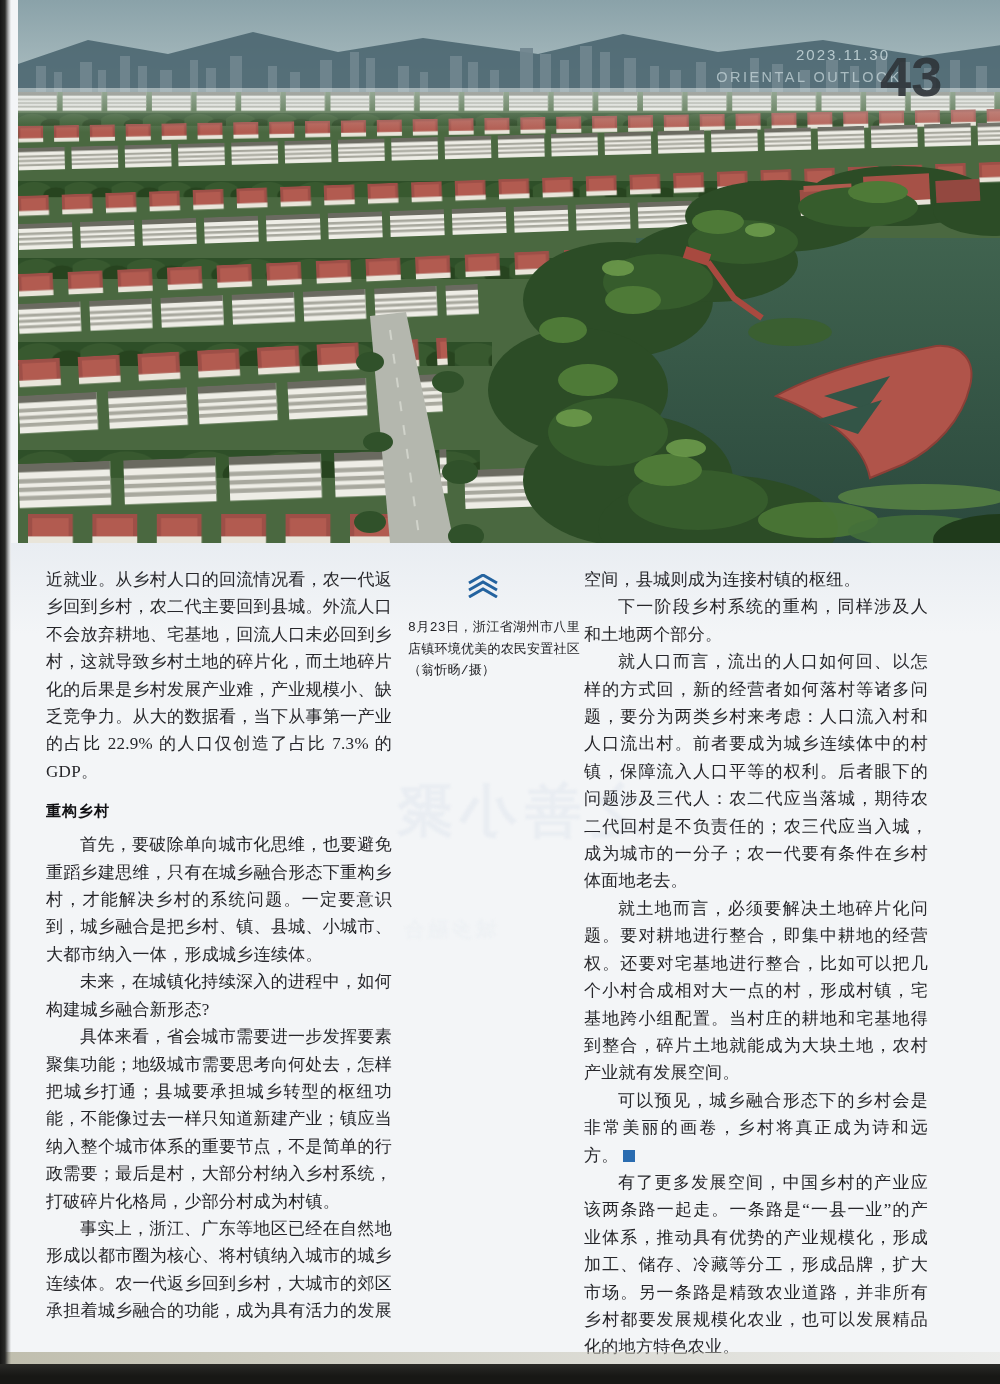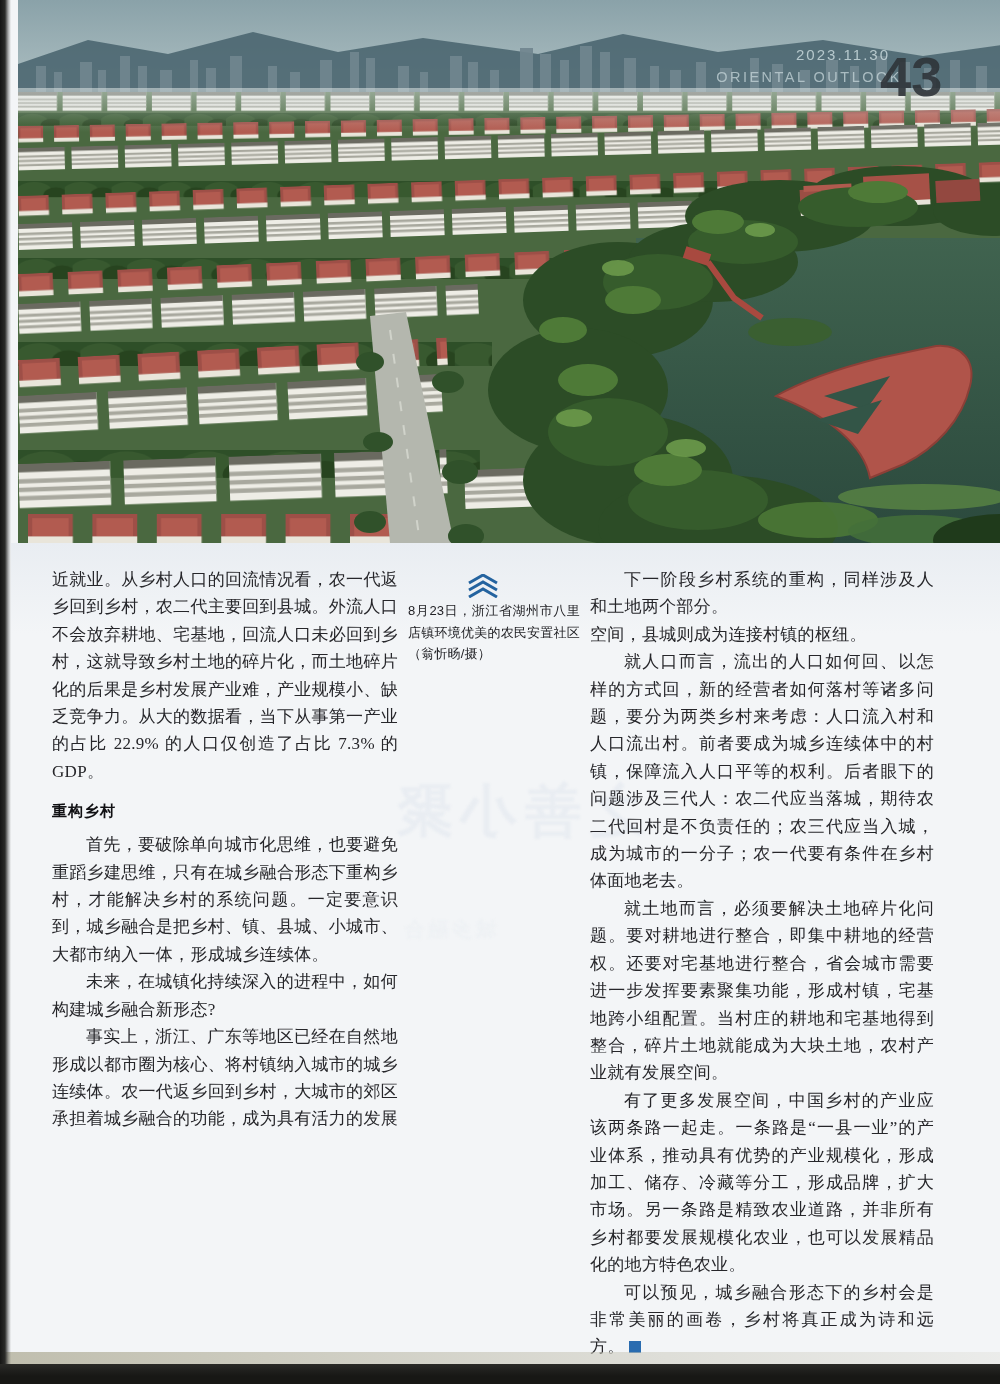--- a/index.html
+++ b/index.html
@@ -22,35 +22,35 @@
   .photo-wrap svg{display:block;}
   
   .ghost{position:absolute;left:388px;top:774px;z-index:0;
     font-family:"Liberation Sans","DejaVu Sans",sans-serif;font-weight:bold;font-size:56px;
     color:#e9edf2;letter-spacing:8px;white-space:nowrap;transform:scaleX(-1);
     filter:blur(1px);}
   .ghost2{position:absolute;left:400px;top:916px;z-index:0;
     font-family:"Liberation Sans","DejaVu Sans",sans-serif;font-weight:bold;font-size:20px;
     color:#eef1f4;letter-spacing:4px;white-space:nowrap;transform:scaleX(-1);filter:blur(1px);}
   
-  .col{position:absolute;z-index:2;color:#26262a;margin-left:6px;}
+  .col{position:absolute;z-index:2;color:#26262a;}
   .col-left{left:46px;top:566px;width:346px;}
   .col-right{left:584px;top:566px;width:344px;}
   p.body{margin:0;font-size:17px;line-height:27.4px;text-align:justify;letter-spacing:.3px;}
   p.ind{text-indent:2em;}
   h2.sec{margin:13px 0 7px 0;font-family:"Liberation Sans","DejaVu Sans",sans-serif;
     font-size:15px;line-height:26px;font-weight:bold;color:#101013;letter-spacing:1px;}
   p.author{margin:0;font-size:16.5px;line-height:27.4px;text-align:justify;
     font-style:italic;letter-spacing:.6px;text-indent:2em;color:#2a2a2e;}
   .endmark{display:inline-block;width:12px;height:12px;background:#2a6cb0;
     margin-left:4px;vertical-align:-1px;}
   
   .cap-icon{position:absolute;left:466px;top:574px;z-index:2;}
-  .caption{position:absolute;left:408px;top:600px;width:172px;z-index:2;
-    font-family:Liberation Sans, sans-serif;
+  .caption{position:absolute;left:408px;top:617px;width:172px;z-index:2;
+    font-family:Liberation Mono, monospace;
     font-size:13px;line-height:21.5px;color:#222226;text-align:justify;letter-spacing:.2px;}
 </style>
 </head>
 <body>
 
 <div class="photo-wrap">
 <svg width="990" height="543" viewBox="0 0 990 543" xmlns="http://www.w3.org/2000/svg">
   <defs>
     <linearGradient id="skyG" x1="0" y1="0" x2="0" y2="1">
       <stop offset="0" stop-color="#8aa2a9"></stop>
@@ -267,31 +267,32 @@
     <path d="M3,9 L17,1 L31,9" fill="none" stroke="#24639f" stroke-width="3"></path>
   </svg>
 </div>
 <div class="caption">8月23日，浙江省湖州市八里店镇环境优美的农民安置社区（翁忻旸/摄）</div>
 
 <div class="col col-left">
   <p class="body">近就业。从乡村人口的回流情况看，农一代返乡回到乡村，农二代主要回到县城。外流人口不会放弃耕地、宅基地，回流人口未必回到乡村，这就导致乡村土地的碎片化，而土地碎片化的后果是乡村发展产业难，产业规模小、缺乏竞争力。从大的数据看，当下从事第一产业的占比 22.9% 的人口仅创造了占比 7.3% 的 GDP。</p>
   <h2 class="sec">重构乡村</h2>
   <p class="body ind">首先，要破除单向城市化思维，也要避免重蹈乡建思维，只有在城乡融合形态下重构乡村，才能解决乡村的系统问题。一定要意识到，城乡融合是把乡村、镇、县城、小城市、大都市纳入一体，形成城乡连续体。</p>
   <p class="body ind">未来，在城镇化持续深入的进程中，如何构建城乡融合新形态?</p>
+  <p class="body ind">具体来看，省会城市需要进一步发挥要素聚集功能；地级城市需要思考向何处去，怎样把城乡打通；县城要承担城乡转型的枢纽功能，不能像过去一样只知道新建产业；镇应当纳入整个城市体系的重要节点，不是简单的行政需要；最后是村，大部分村纳入乡村系统，打破碎片化格局，少部分村成为村镇。</p>
   <p class="body ind">事实上，浙江、广东等地区已经在自然地形成以都市圈为核心、将村镇纳入城市的城乡连续体。农一代返乡回到乡村，大城市的郊区承担着城乡融合的功能，成为具有活力的发展</p>
 </div>
 
 <div class="col col-right">
+  <p class="body">空间，县城则成为连接村镇的枢纽。</p>
   <p class="body ind">下一阶段乡村系统的重构，同样涉及人和土地两个部分。</p>
-  <p class="body">空间，县城则成为连接村镇的枢纽。</p>
   <p class="body ind">就人口而言，流出的人口如何回、以怎样的方式回，新的经营者如何落村等诸多问题，要分为两类乡村来考虑：人口流入村和人口流出村。前者要成为城乡连续体中的村镇，保障流入人口平等的权利。后者眼下的问题涉及三代人：农二代应当落城，期待农二代回村是不负责任的；农三代应当入城，成为城市的一分子；农一代要有条件在乡村体面地老去。</p>
-  <p class="body ind">就土地而言，必须要解决土地碎片化问题。要对耕地进行整合，即集中耕地的经营权。还要对宅基地进行整合，省会城市需要进一步发挥要素聚集功能，形成村镇，宅基地跨小组配置。当村庄的耕地和宅基地得到整合，碎片土地就能成为大块土地，农村产业就有发展空间。</p>
-  <p class="body ind">有了更多发展空间，中国乡村的产业应该两条路一起走。一条路是“一县一业”的产业体系，推动具有优势的产业规模化，形成加工、储存、冷藏等分工，形成品牌，扩大市场。另一条路是精致农业道路，并非所有乡村都要发展规模化农业，也可以发展精品化的地方特色农业。</p>
+  <p class="body ind">就土地而言，必须要解决土地碎片化问题。要对耕地进行整合，即集中耕地的经营权。还要对宅基地进行整合，比如可以把几个小村合成相对大一点的村，形成村镇，宅基地跨小组配置。当村庄的耕地和宅基地得到整合，碎片土地就能成为大块土地，农村产业就有发展空间。</p>
   <p class="body ind">
     <span>可以预见，城乡融合形态下的乡村会是非常美丽的画卷，乡村将真正成为诗和远方。</span><span class="endmark"></span>
   </p>
+  <p class="body ind">有了更多发展空间，中国乡村的产业应该两条路一起走。一条路是“一县一业”的产业体系，推动具有优势的产业规模化，形成加工、储存、冷藏等分工，形成品牌，扩大市场。另一条路是精致农业道路，并非所有乡村都要发展规模化农业，也可以发展精品化的地方特色农业。</p>
   <p class="author">（作者系中国人民大学经济学院党委书记、院长）</p>
 </div>
 
 <div class="below-photo-tint"></div>
 <div class="scan-left"></div>
 <div class="scan-bottom-tan"></div>
 <div class="scan-bottom-dark"></div>
 
 </body></html>

